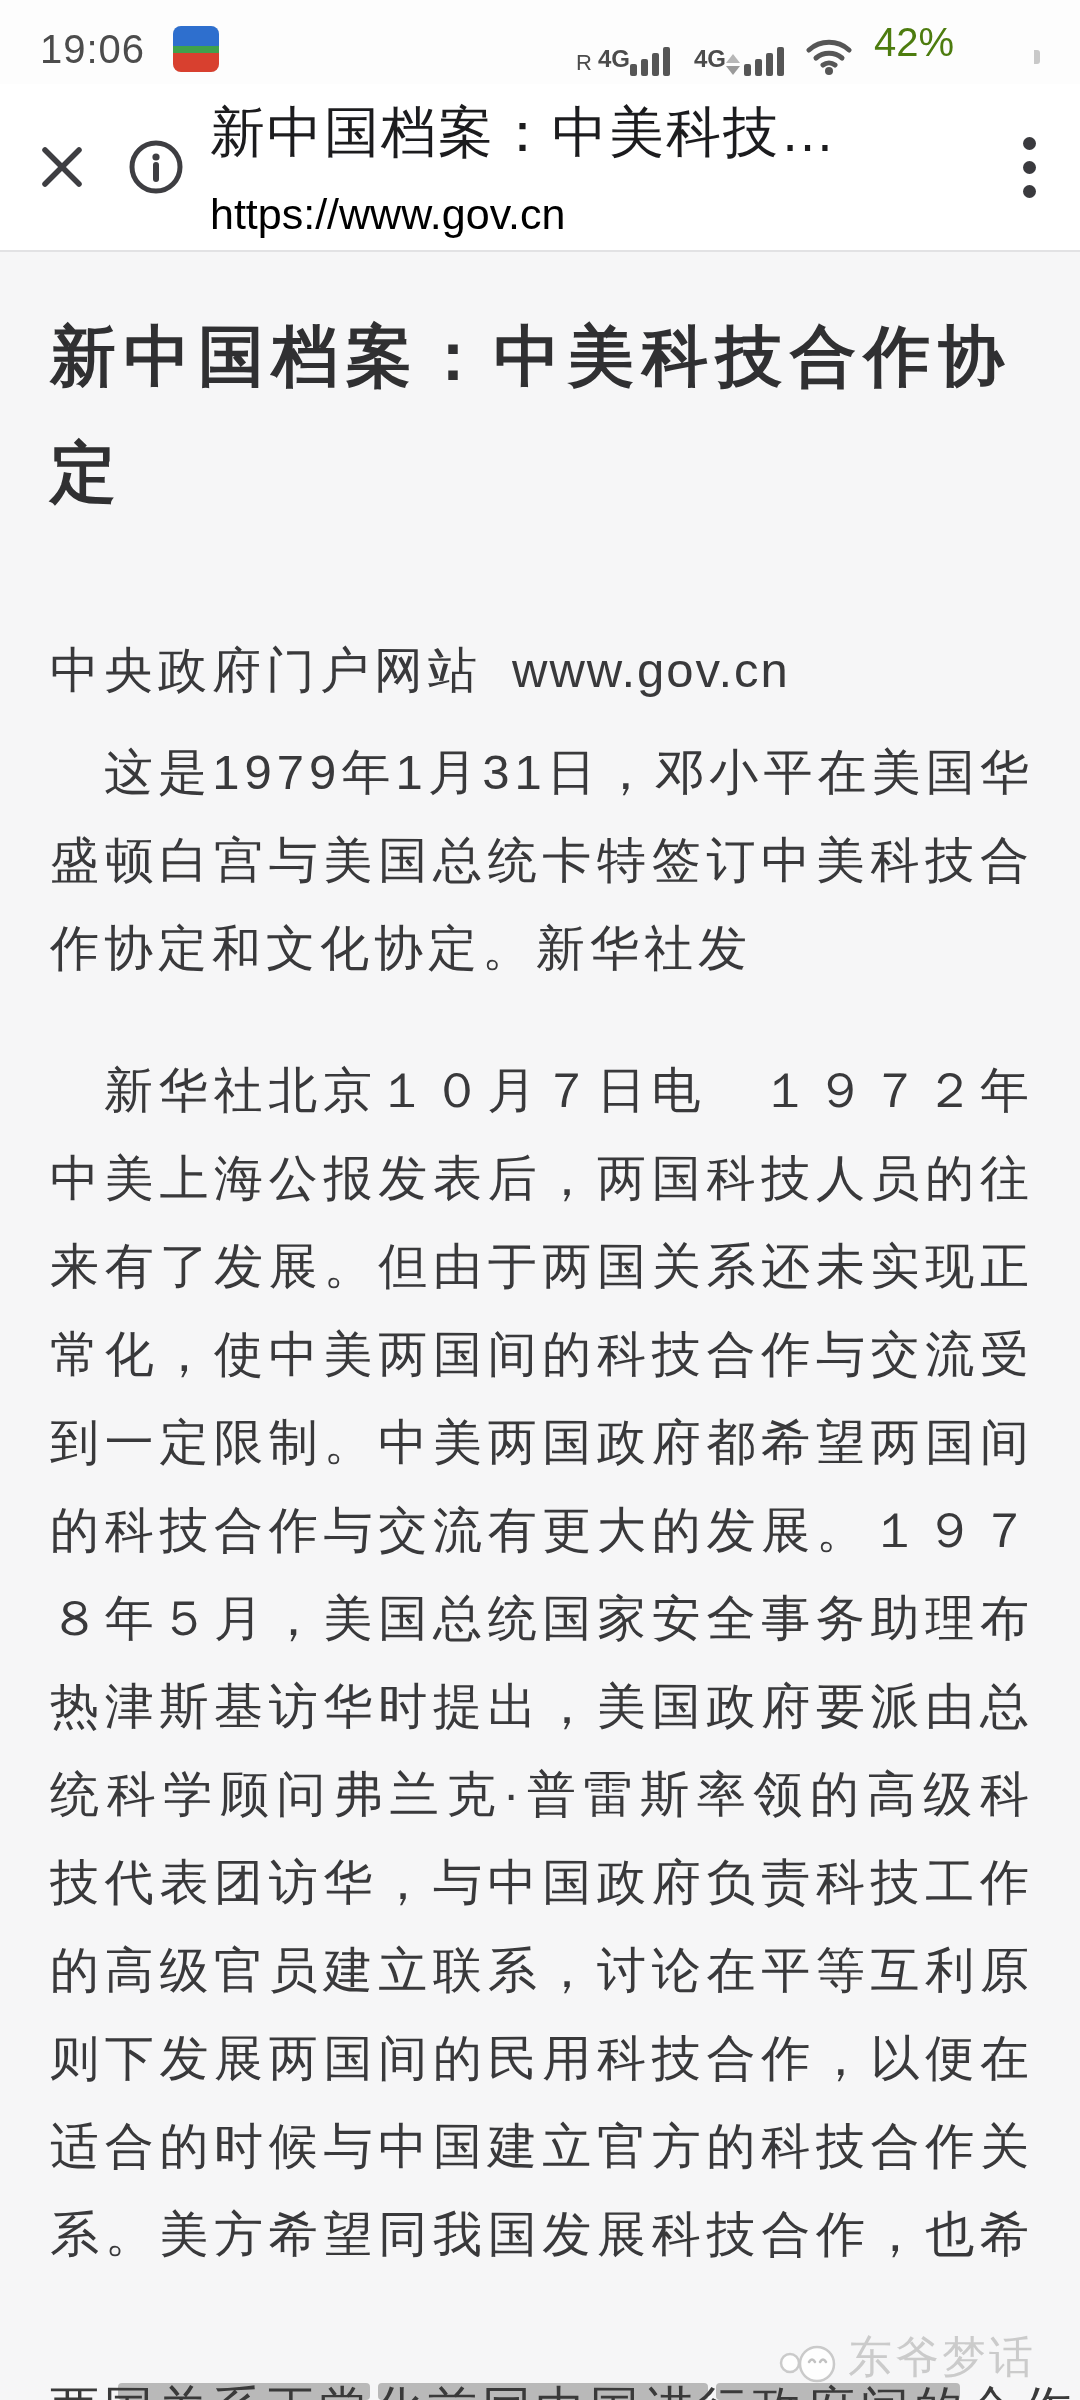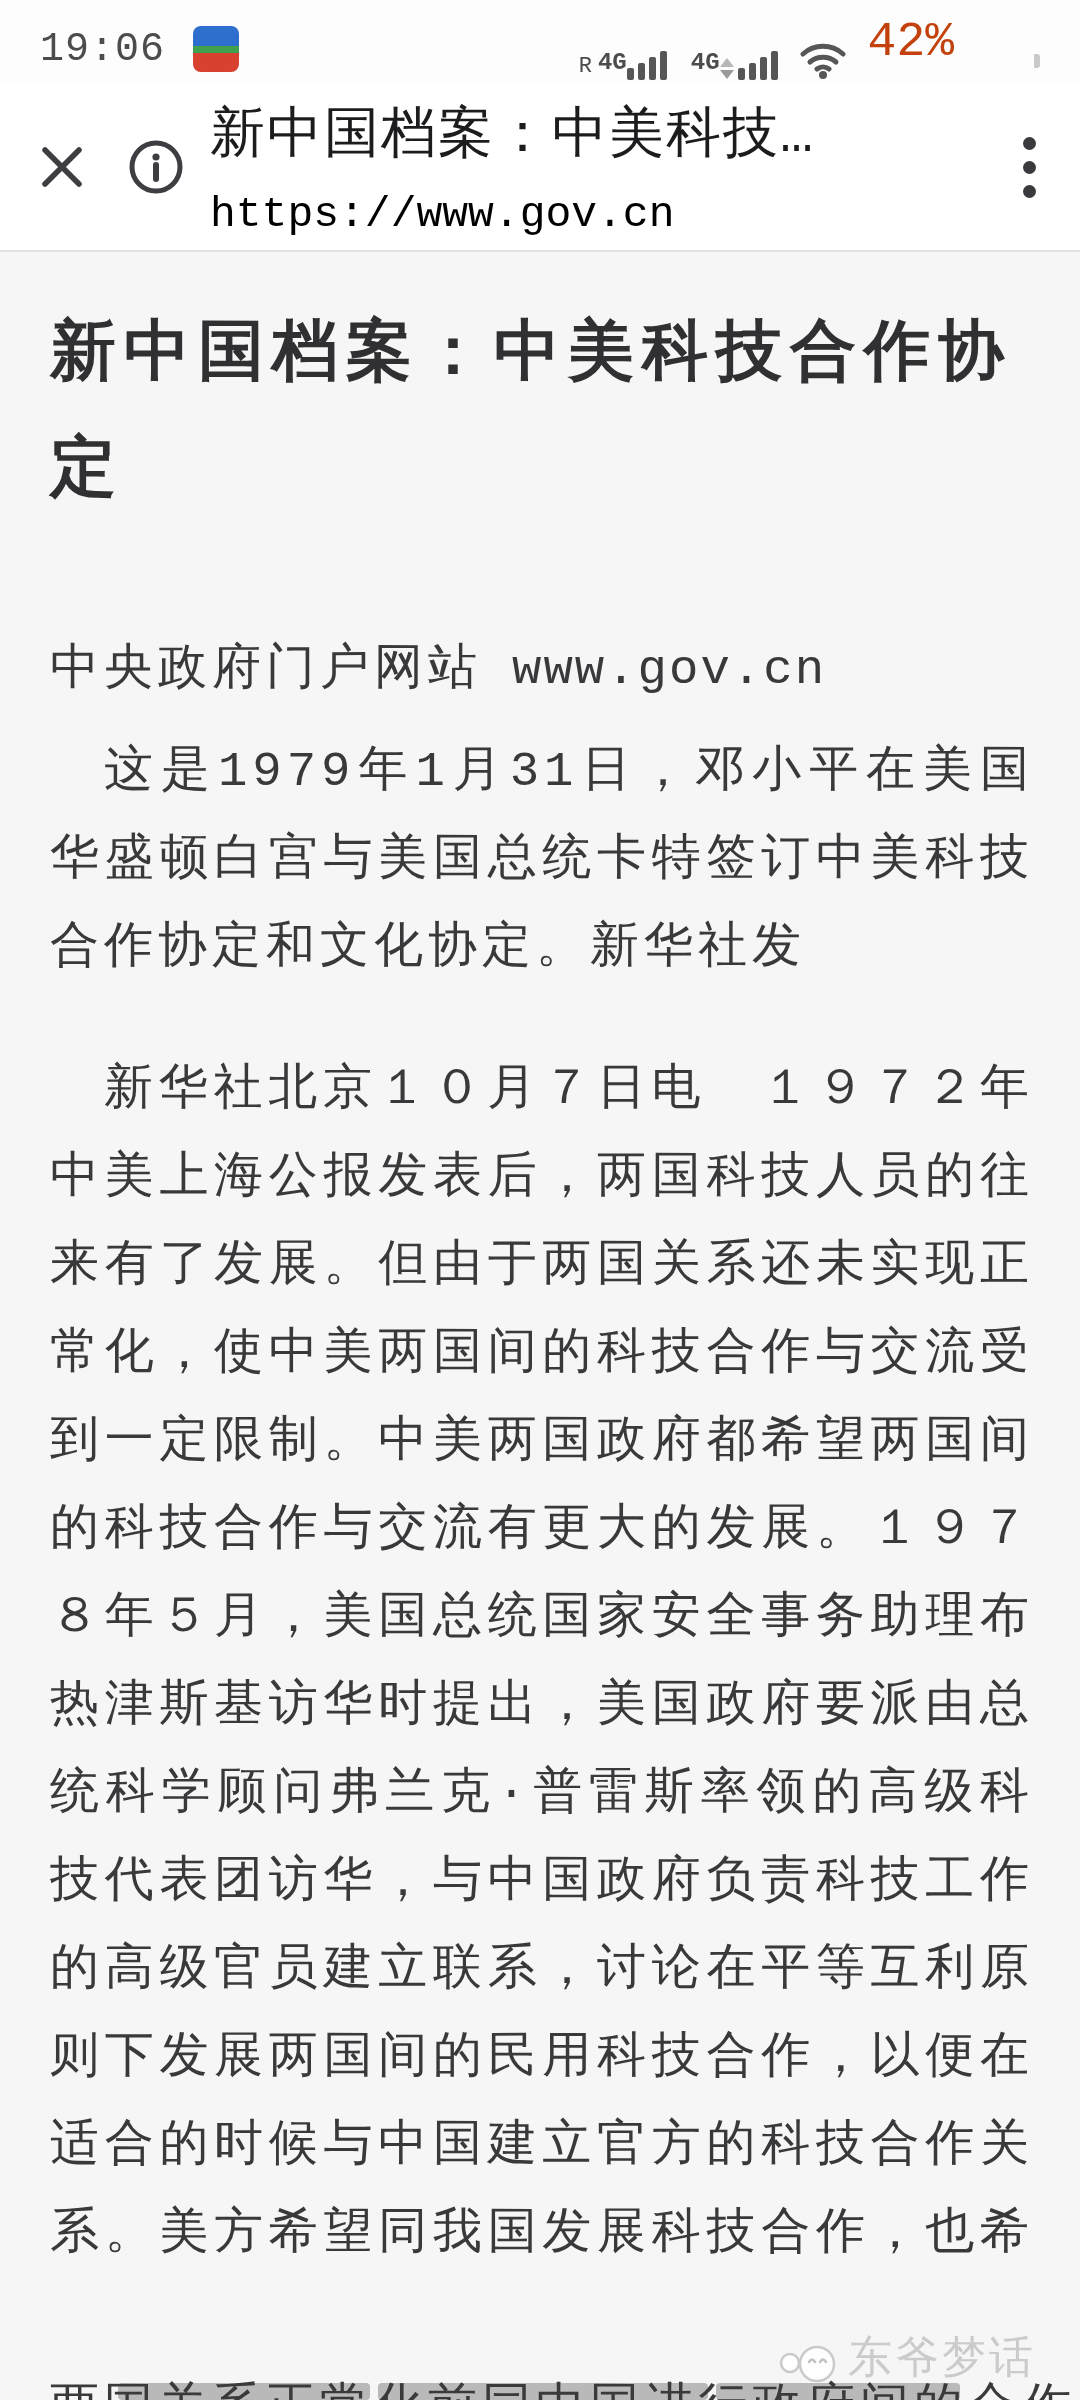--- a/index.html
+++ b/index.html
@@ -1,17 +1,17 @@
 <!DOCTYPE html>
 <html><head>
 <meta charset="utf-8">
 <style>
   html,body{margin:0;padding:0;background:#888;}
   .screen{position:relative;width:1080px;height:2400px;background:#ffffff;overflow:hidden;
-          font-family:Liberation Mono, monospace;}
+          font-family:Liberation Sans, sans-serif;}
 
   
   .status-bar{display:flex;align-items:center;height:70px;padding:14px 40px 0 40px;background:#fdfdfd;}
   .sb-time{font-size:40px;color:#4c4c4c;letter-spacing:1px;}
   .sb-app-icon{width:46px;height:46px;border-radius:8px;overflow:hidden;margin-left:28px;display:flex;flex-direction:column;box-shadow:0 0 0 1px #e2e2e2 inset;}
   .ai-top{flex:1.1;background:#2e6fce;}
   .ai-mid{height:7px;background:#3fa14d;}
   .ai-bot{flex:1;background:#d8402f;}
   .sb-right{margin-left:auto;display:flex;align-items:flex-end;gap:22px;}
   .sim{display:flex;align-items:flex-end;}
@@ -19,21 +19,21 @@
   .sim-stack{display:flex;flex-direction:row;align-items:flex-start;}
   .g4{font-size:24px;font-weight:bold;color:#4c4c4c;line-height:1;margin-left:2px;margin-bottom:3px;}
   .bars{display:flex;align-items:flex-end;gap:4px;}
   .bars i{display:block;width:7px;background:#565656;border-radius:2px;}
   .b1{height:12px;}.b2{height:17px;}.b3{height:23px;}.b4{height:29px;}
   .sim-row{display:flex;align-items:flex-end;}
   .arrows{display:flex;flex-direction:column;gap:3px;margin-right:4px;margin-bottom:1px;}
   .tri-up{width:0;height:0;border-left:7px solid transparent;border-right:7px solid transparent;border-bottom:9px solid #b7b7b7;}
   .tri-down{width:0;height:0;border-left:7px solid transparent;border-right:7px solid transparent;border-top:9px solid #9a9a9a;}
   .wifi{margin-bottom:1px;}
-  .batt-pct{font-size:48px;color:#c2410c;line-height:1;margin-bottom:14px;}
+  .batt-pct{font-size:40px;color:#4d7c0f;line-height:1;margin-bottom:14px;}
   .battery{position:relative;width:64px;height:36px;margin-bottom:1px;}
   .b-body{width:58px;height:36px;border-radius:8px;background:#c9c9c9;overflow:hidden;}
   .b-fill{width:42%;height:100%;background:#6d6d6d;}
   .b-nub{position:absolute;right:0;top:11px;width:6px;height:14px;background:#c9c9c9;border-radius:0 3px 3px 0;}
 
   
   .webview-header{display:flex;align-items:center;height:166px;padding:0 34px;background:#ffffff;border-bottom:2px solid #e2e2e4;}
   .hdr-close{display:flex;align-items:center;justify-content:center;width:56px;height:56px;margin-right:36px;cursor:pointer;background:none;border:none;padding:0;}
   .hdr-info{display:flex;align-items:center;justify-content:center;width:60px;height:60px;margin-right:24px;cursor:pointer;background:none;border:none;padding:0;}
   .hdr-titles{flex:1;min-width:0;}

